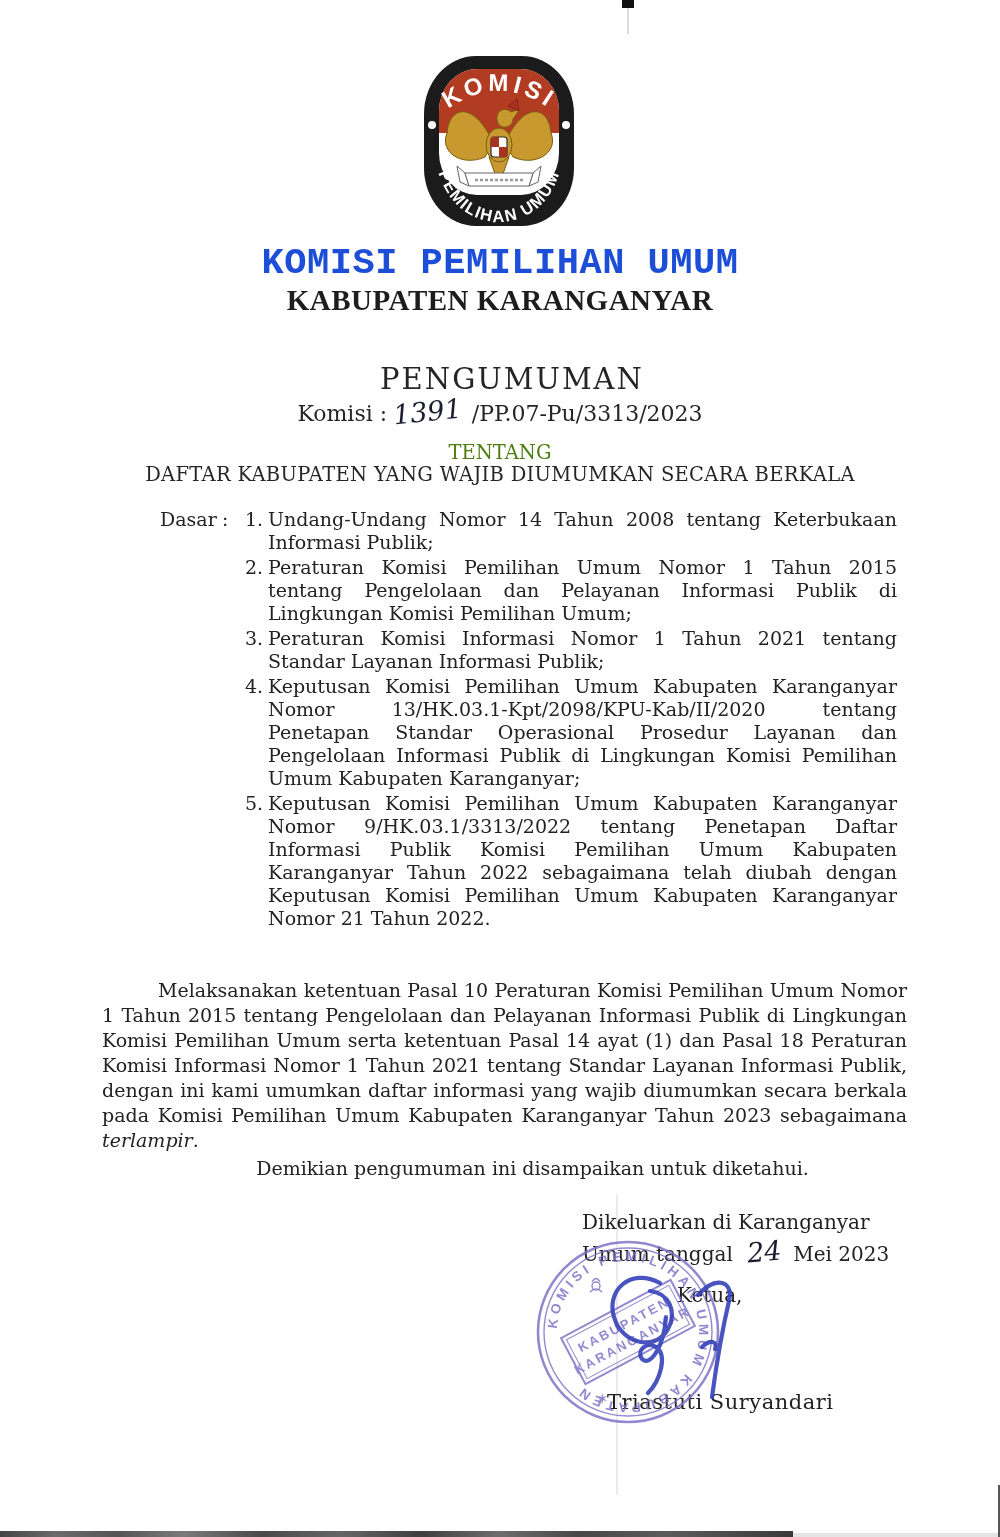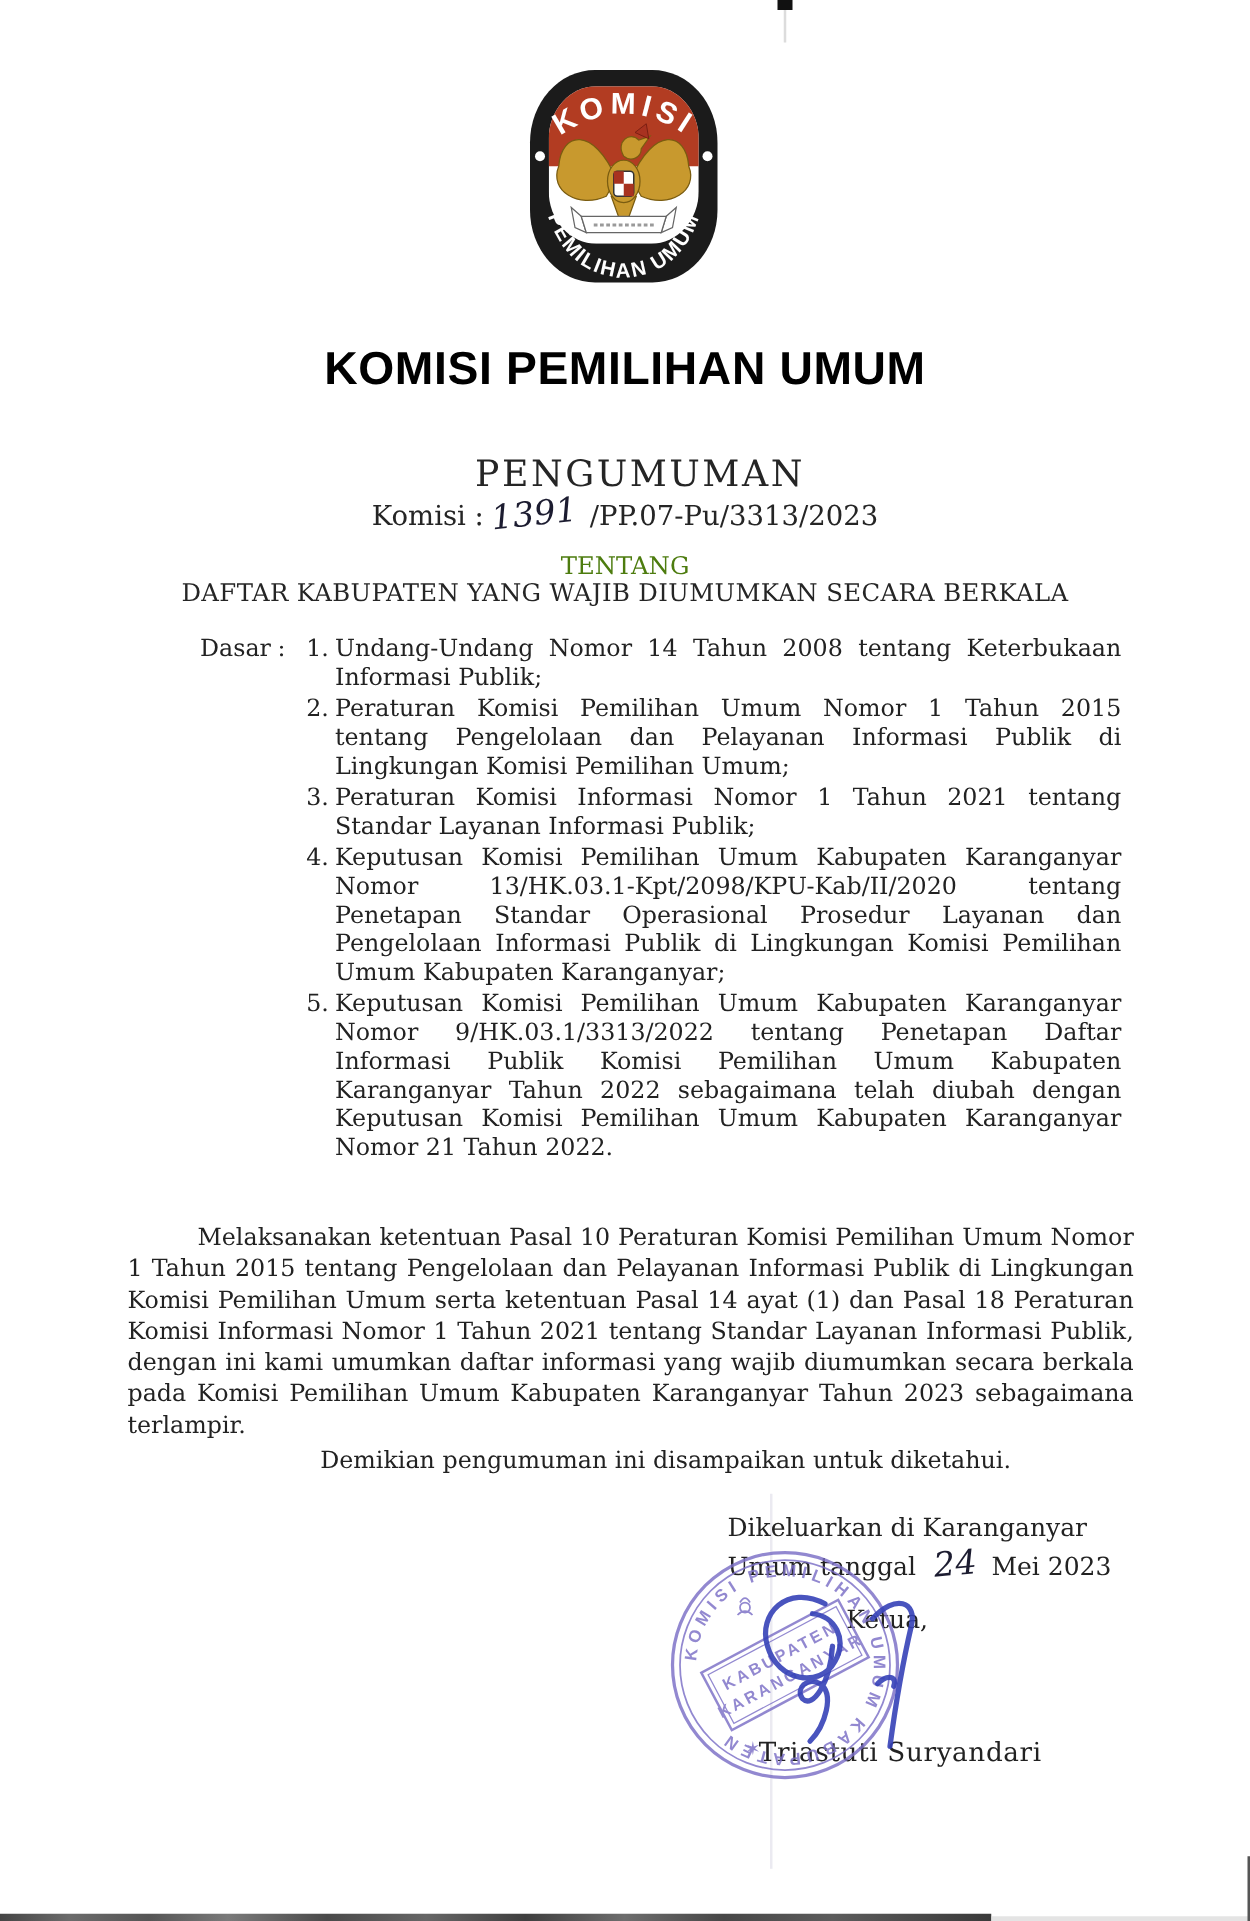--- a/index.html
+++ b/index.html
@@ -2,22 +2,22 @@
 <html><head>
 <meta charset="utf-8">
 <style>
   html,body{margin:0;padding:0;background:#ffffff;}
   .page{position:relative;width:1000px;height:1537px;background:#ffffff;overflow:hidden;
         font-family:"DejaVu Serif",serif;color:#222;}
   .abs{position:absolute;}
   .center{left:0;width:1000px;text-align:center;}
 
   
-  .org-name{top:242px;font-family:Liberation Sans, sans-serif;font-weight:bold;font-size:37px;
-            letter-spacing:.5px;color:#000000;margin-top:32px;}
+  .org-name{top:242px;font-family:Liberation Mono, monospace;font-weight:bold;font-size:37px;
+            letter-spacing:.5px;color:#1d4ed8;}
   .org-unit{top:284px;font-family:"Liberation Serif",serif;font-weight:bold;font-size:29px;
             letter-spacing:.5px;color:#1d1d1d;}
 
   
   .doc-title{top:362px;font-size:29px;letter-spacing:2px;color:#252525;padding-left:12px;}
   .nomor-line{top:396px;font-size:22px;color:#252525;}
   .nomor-line .hand{display:inline-block;transform:rotate(-6deg);font-style:italic;
                     font-size:27px;margin:0 10px 0 6px;color:#1c1c30;}
   .about{top:441px;font-size:19.5px;color:#4d7c0f;}
   .subject{top:463px;font-size:19.5px;color:#252525;letter-spacing:.3px;}
@@ -29,21 +29,21 @@
   .basis-row{display:flex;align-items:flex-start;}
   .basis-num{width:23px;flex:0 0 23px;font-size:19px;line-height:23px;padding-top:2px;}
   .basis-text{width:629px;font-size:19px;line-height:23px;text-align:justify;padding-top:2px;
               text-justify:inter-word;}
 
   
   .para{left:102px;width:805px;font-size:19px;line-height:25px;text-align:justify;
         text-indent:56px;color:#222;}
   .para1{top:978px;}
   .para2{top:1156px;text-align:center;}
-  .italic{}
+  .italic{font-style:italic;}
 
   
   .issued-place{top:1210px;left:582px;font-size:20px;}
   .issued-date{top:1236px;left:582px;font-size:20px;white-space:nowrap;}
   .issued-date .hand{display:inline-block;transform:rotate(-5deg);font-style:italic;
                      font-size:27px;margin:0 12px 0 14px;color:#1c1c30;}
   .signer-title{top:1283px;left:677px;font-size:20px;}
   .signer-name{top:1390px;left:607px;font-size:21px;letter-spacing:.5px;}
 
   
@@ -106,20 +106,21 @@
 
     <text font-family="Liberation Sans,sans-serif" font-weight="bold" font-size="24" fill="#ffffff" letter-spacing="4">
       <textPath href="#topArc" startOffset="50%" text-anchor="middle">KOMISI</textPath>
     </text>
     <text font-family="Liberation Sans,sans-serif" font-weight="bold" font-size="16.5" fill="#ffffff" letter-spacing="1.5">
       <textPath href="#botArc" startOffset="50%" text-anchor="middle">PEMILIHAN UMUM</textPath>
     </text>
   </svg>
 
   <div class="abs center org-name">KOMISI PEMILIHAN UMUM</div>
+  <div class="abs center org-unit">KABUPATEN KARANGANYAR</div>
 
   <div class="abs center doc-title">PENGUMUMAN</div>
   <div class="abs center nomor-line">
     <span>Komisi :</span><span class="hand">1391</span><span>/PP.07-Pu/3313/2023</span>
   </div>
   <div class="abs center about">TENTANG</div>
   <div class="abs center subject">DAFTAR KABUPATEN YANG WAJIB DIUMUMKAN SECARA BERKALA</div>
 
   <div class="abs basis-label">Dasar</div>
   <div class="abs basis-colon">:</div>

